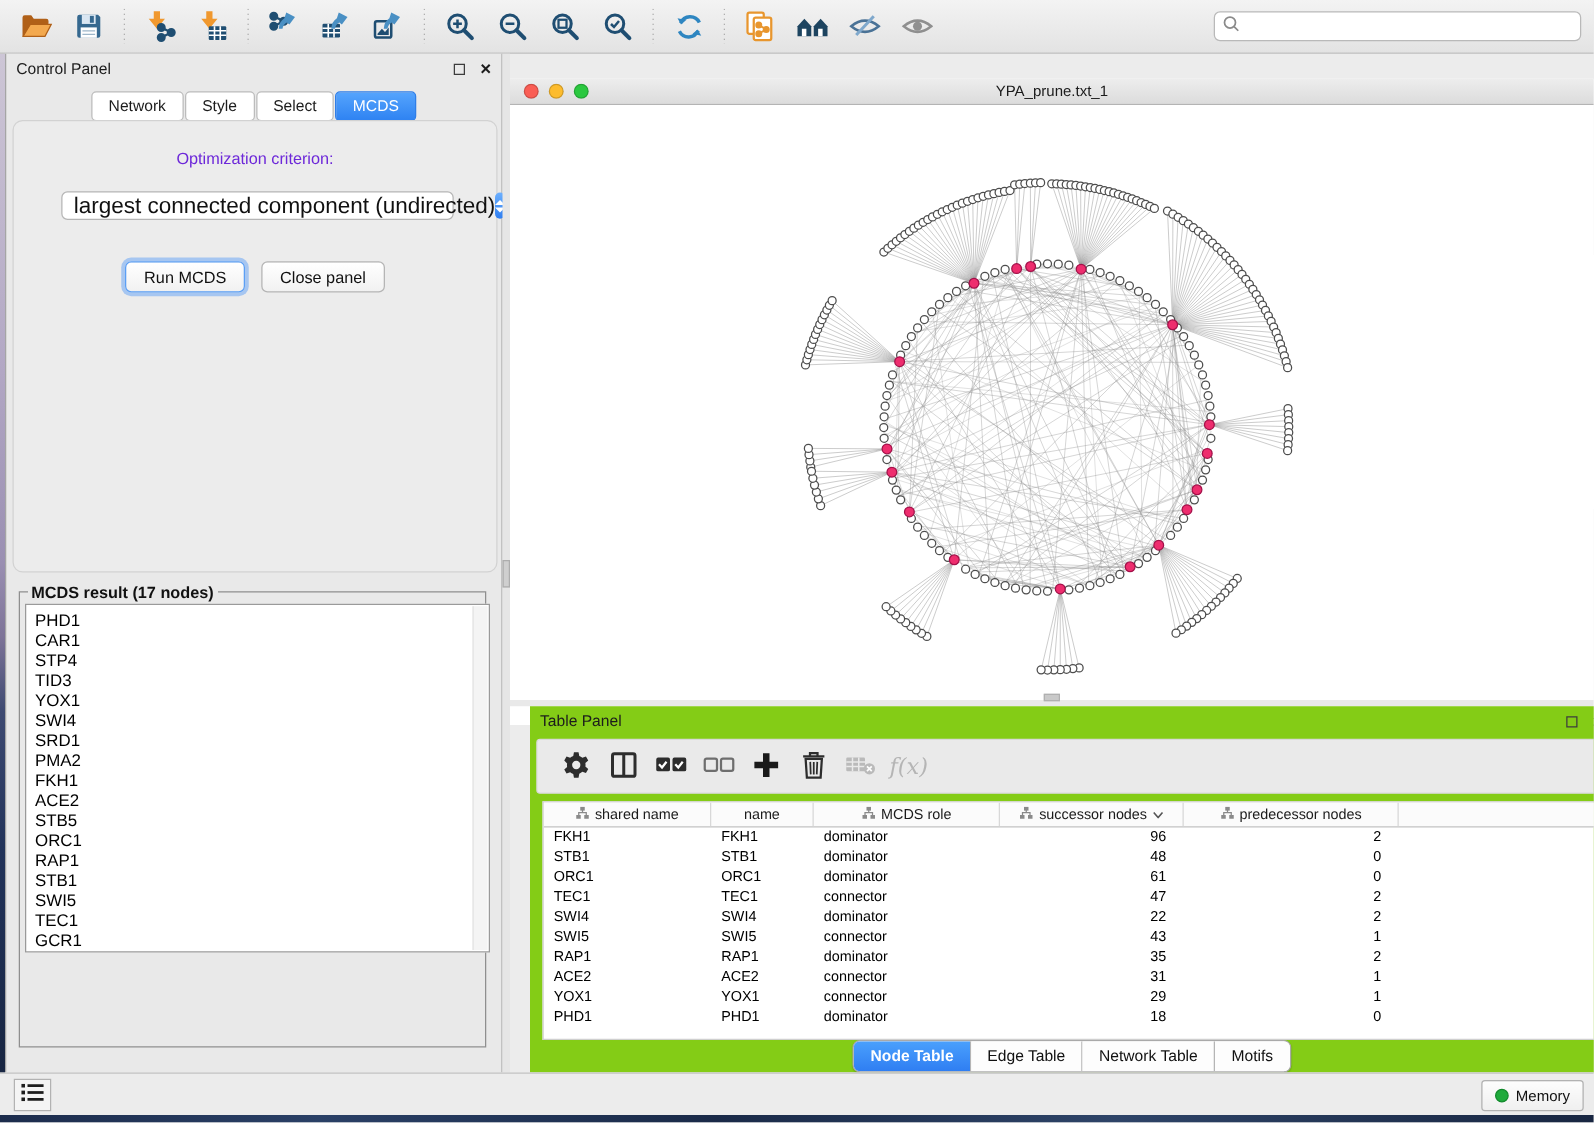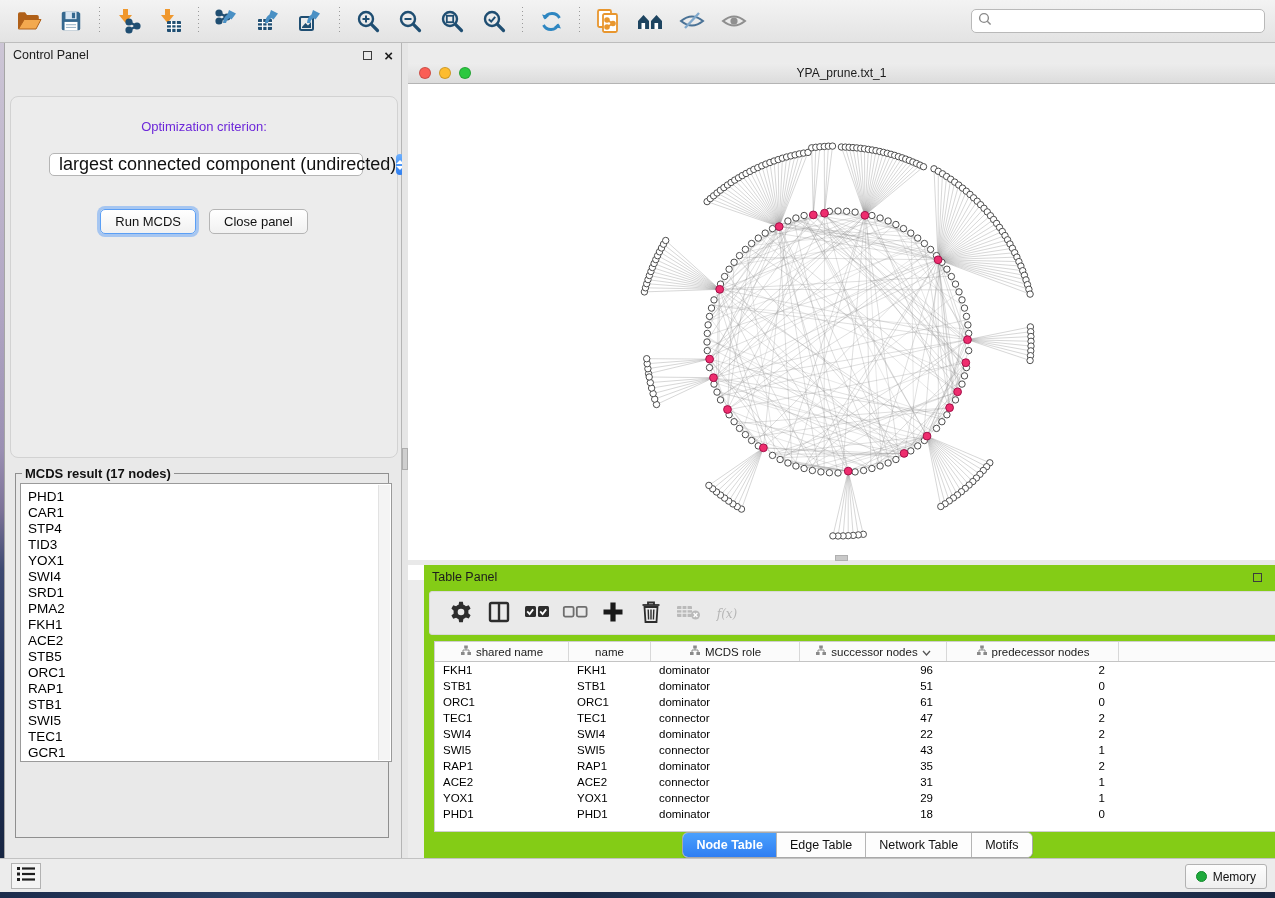--- a/index.html
+++ b/index.html
@@ -75,21 +75,21 @@
   .net-title { position:absolute; left:0; right:0; text-align:center; font-size:12px; color:#1b1b1b; }
   #netsvg { display:block; background:#fff; }
 
   
   .table-panel { position:absolute; left:424px; top:565px; width:867px; height:293px; background:#84cc16; }
   .tp-toolbar { position:absolute; left:5px; top:26px; right:5px; height:44px; background:#eaeaea;
     border:1px solid #d9d9d9; border-radius:3px; display:flex; align-items:center; padding-left:12px; }
   .ttool { width:30px; height:30px; border:none; background:transparent; margin:0 4px;
     display:flex; align-items:center; justify-content:center; }
   .ttool.disabled { opacity:.95; }
-  .fx { font-family:"DejaVu Serif", serif; font-style:italic; font-size:12px; color:#b3b3b3; }
+  .fx { font-family:"DejaVu Serif", serif; font-style:italic; font-size:18px; color:#b3b3b3; }
   .ntable { position:absolute; left:10px; top:76px; width:846px; height:191px; background:#fff;
     border:1px solid #cfcfcf; overflow:hidden; }
   .thead { display:flex; height:20px; background:#fbfbfb; border-bottom:1px solid #c4c4c4; }
   .th { display:flex; align-items:center; justify-content:center; gap:4px; font-size:11.5px; color:#1a1a1a;
     border-right:1px solid #d8d8d8; overflow:hidden; white-space:nowrap; }
   .th:last-child { border-right:none; }
   .tr { display:flex; height:16px; align-items:center; }
   .td { font-size:11.5px; color:#000; white-space:nowrap; overflow:hidden; }
   .td.num { text-align:right; }
   .tscroll { position:absolute; right:2px; top:22px; bottom:2px; width:13px; background:#fafafa; }
@@ -319,20 +319,26 @@
   </div>
 </div>
 
 <div class="control-panel">
   <div class="panel-head">
     <span class="panel-title">Control Panel</span>
     <span class="spacer"></span>
     <span class="mini-float"></span>
     <span class="mini-close">×</span>
   </div>
+  <div class="ctabs" id="ctabs">
+      <button class="ctab">Network</button>
+      <button class="ctab">Style</button>
+      <button class="ctab">Select</button>
+      <button class="ctab sel">MCDS</button>
+    </div>
   <div class="cp-sub">
     <div class="opt-label">Optimization criterion:</div>
     <div class="criterion">
       <span class="val">largest connected component (undirected)</span>
       <span class="stepper">
           <span class="up"></span>
           <span class="dn"></span>
         </span>
     </div>
     <div class="cp-buttons">
@@ -1149,21 +1155,21 @@
           <div class="td" style="width: 134px; flex: 0 0 134px; padding: 0px 0px 0px 8px;">FKH1</div>
           <div class="td" style="width: 82px; flex: 0 0 82px; padding: 0px 0px 0px 8px;">FKH1</div>
           <div class="td" style="width: 149px; flex: 0 0 149px; padding: 0px 0px 0px 8px;">dominator</div>
           <div class="td num" style="width: 147px; flex: 0 0 147px; padding: 0px 14px 0px 0px;">96</div>
           <div class="td num" style="width: 172px; flex: 0 0 172px; padding: 0px 14px 0px 0px;">2</div>
         </div>
         <div class="tr">
           <div class="td" style="width: 134px; flex: 0 0 134px; padding: 0px 0px 0px 8px;">STB1</div>
           <div class="td" style="width: 82px; flex: 0 0 82px; padding: 0px 0px 0px 8px;">STB1</div>
           <div class="td" style="width: 149px; flex: 0 0 149px; padding: 0px 0px 0px 8px;">dominator</div>
-          <div class="td num" style="width: 147px; flex: 0 0 147px; padding: 0px 14px 0px 0px;">51</div>
+          <div class="td num" style="width: 147px; flex: 0 0 147px; padding: 0px 14px 0px 0px;">48</div>
           <div class="td num" style="width: 172px; flex: 0 0 172px; padding: 0px 14px 0px 0px;">0</div>
         </div>
         <div class="tr">
           <div class="td" style="width: 134px; flex: 0 0 134px; padding: 0px 0px 0px 8px;">ORC1</div>
           <div class="td" style="width: 82px; flex: 0 0 82px; padding: 0px 0px 0px 8px;">ORC1</div>
           <div class="td" style="width: 149px; flex: 0 0 149px; padding: 0px 0px 0px 8px;">dominator</div>
           <div class="td num" style="width: 147px; flex: 0 0 147px; padding: 0px 14px 0px 0px;">61</div>
           <div class="td num" style="width: 172px; flex: 0 0 172px; padding: 0px 14px 0px 0px;">0</div>
         </div>
         <div class="tr">

